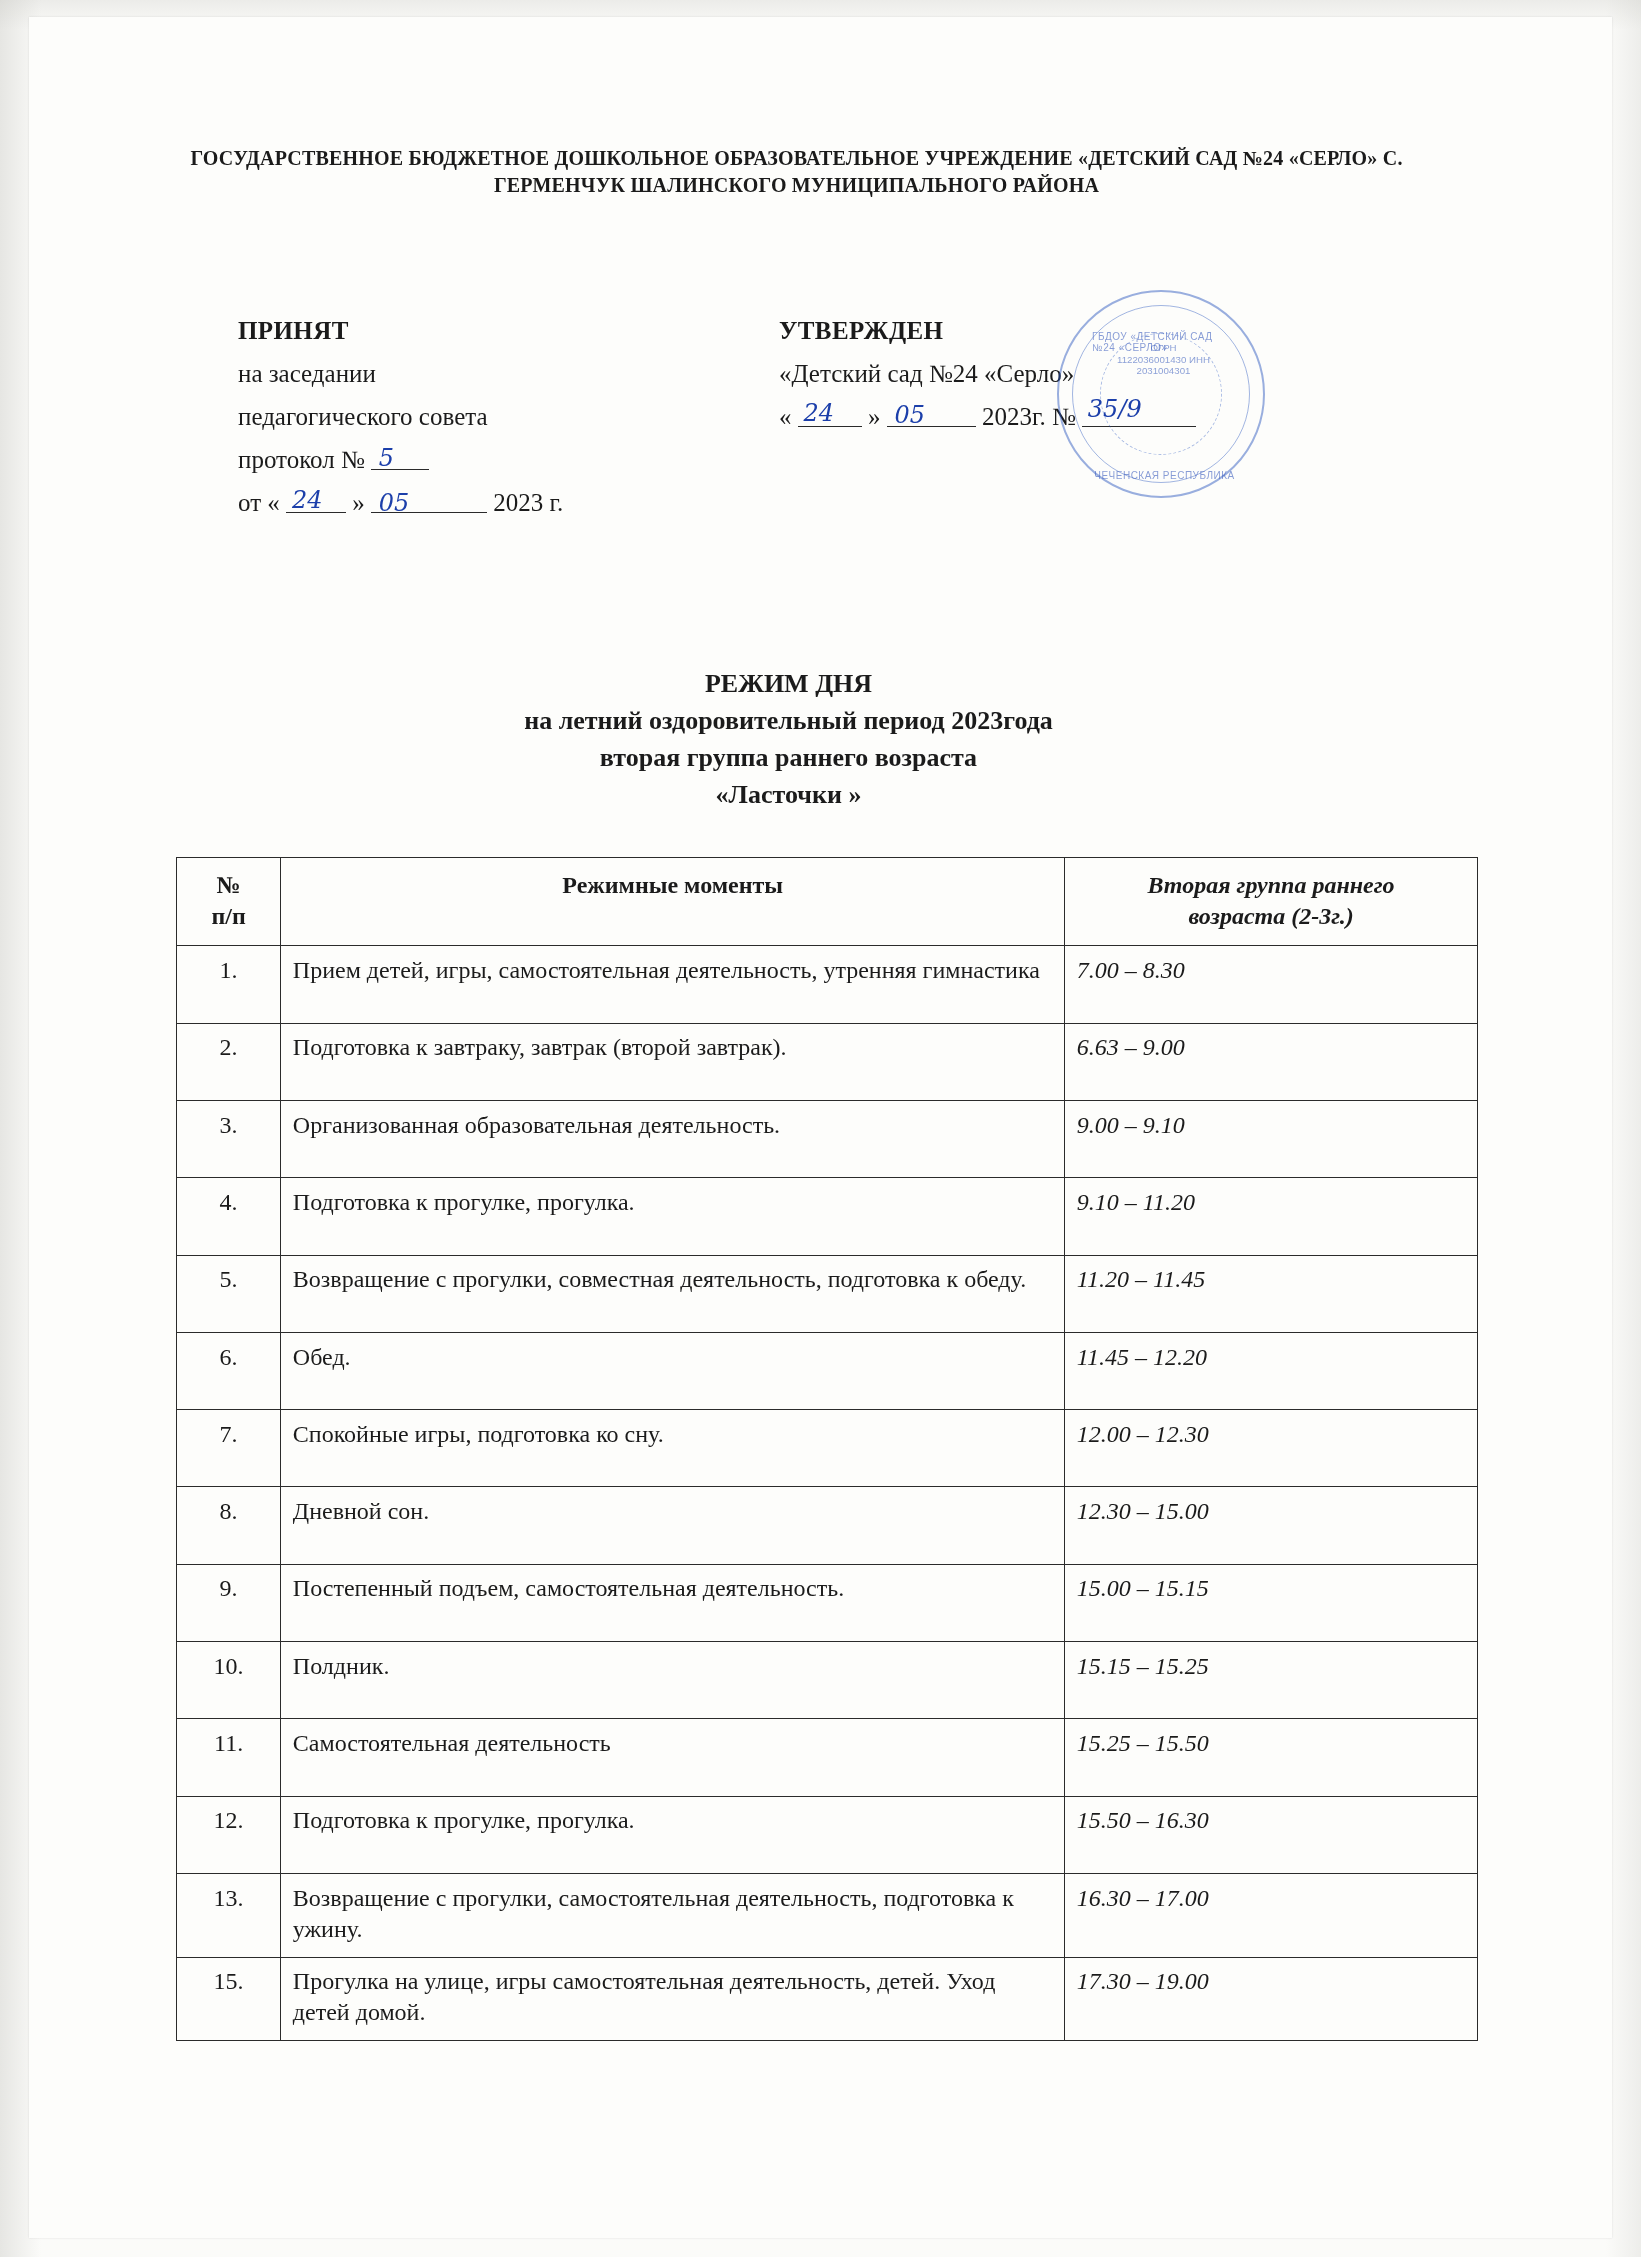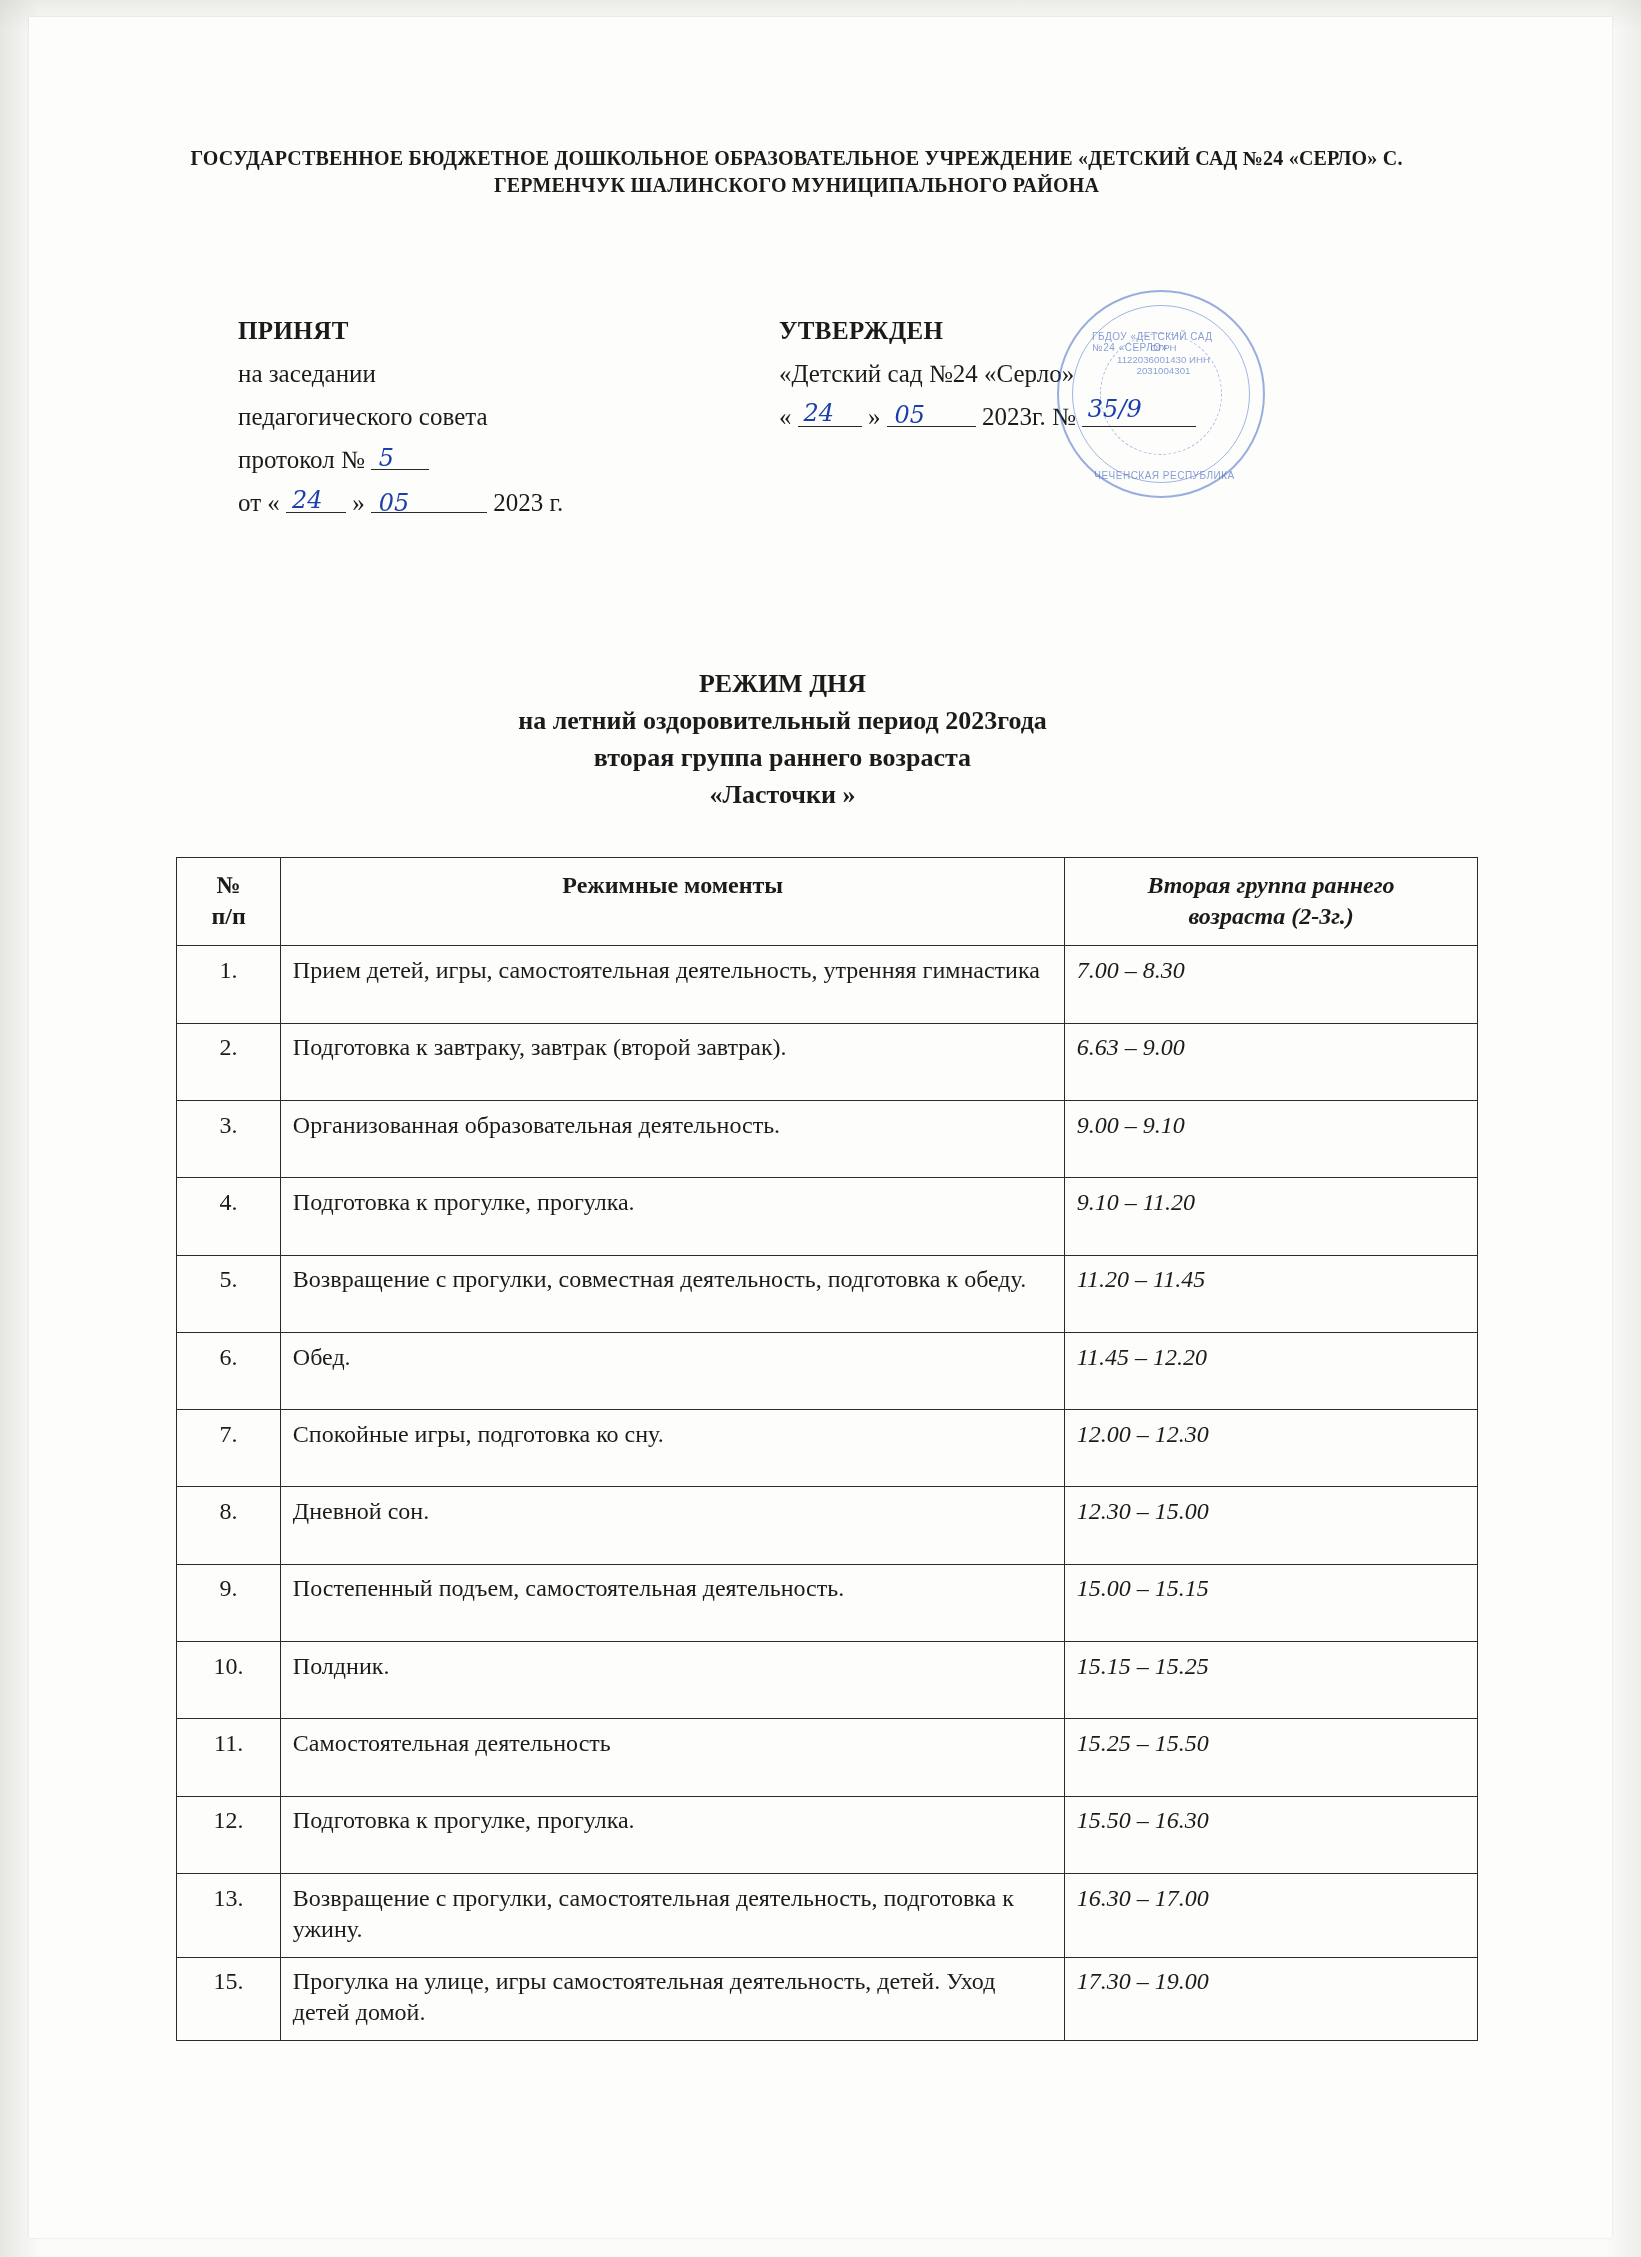--- a/index.html
+++ b/index.html
@@ -125,21 +125,21 @@
   .stamp-arc {
     position: absolute;
     color: rgba(30,70,180,0.62);
     font-size: 10px;
     font-family: "Liberation Sans", sans-serif;
     letter-spacing: 0.5px;
   }
 
   .doc-title {
     position: absolute;
-    left: 131px;
+    left: 137px;
     top: 666px;
     width: 1303px;
     text-align: center;
     font-weight: bold;
     font-size: 26px;
     line-height: 1.42;
   }
 
   table.schedule {
     position: absolute;

